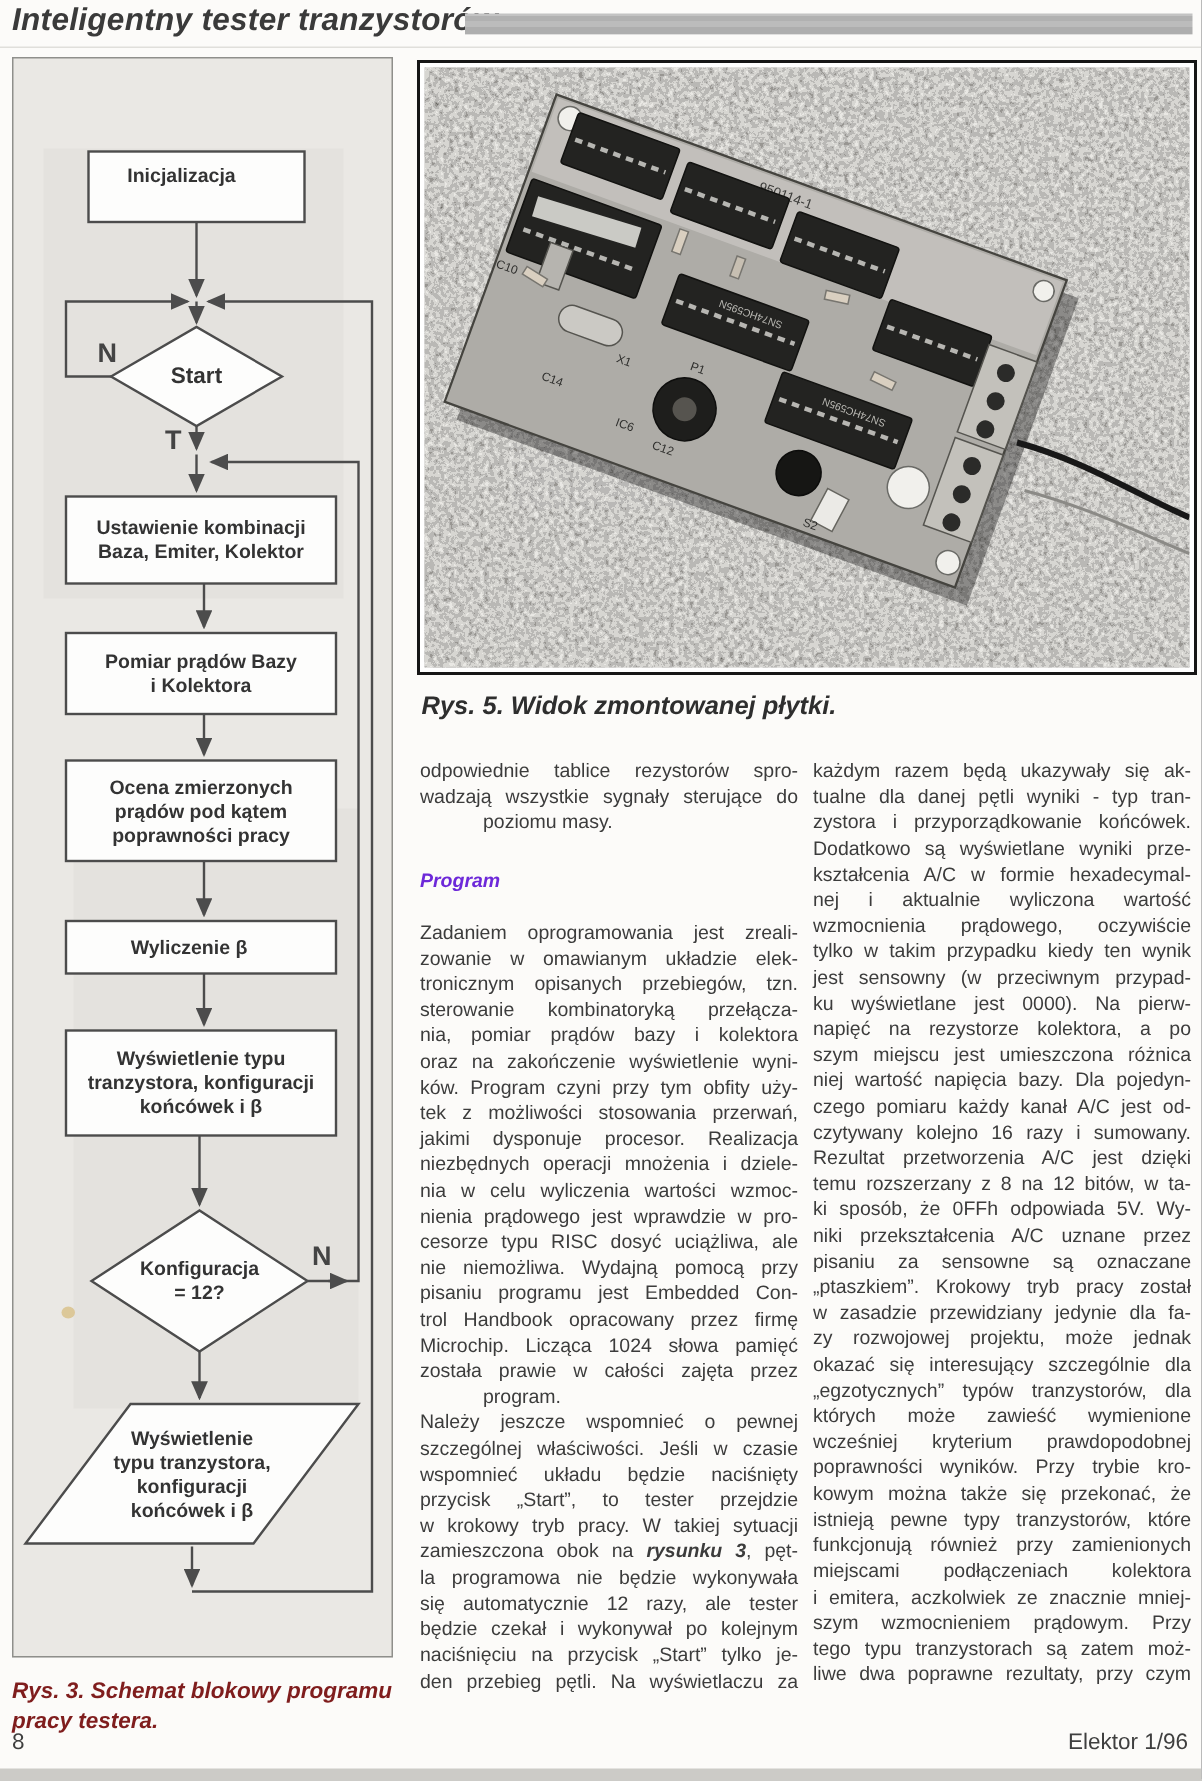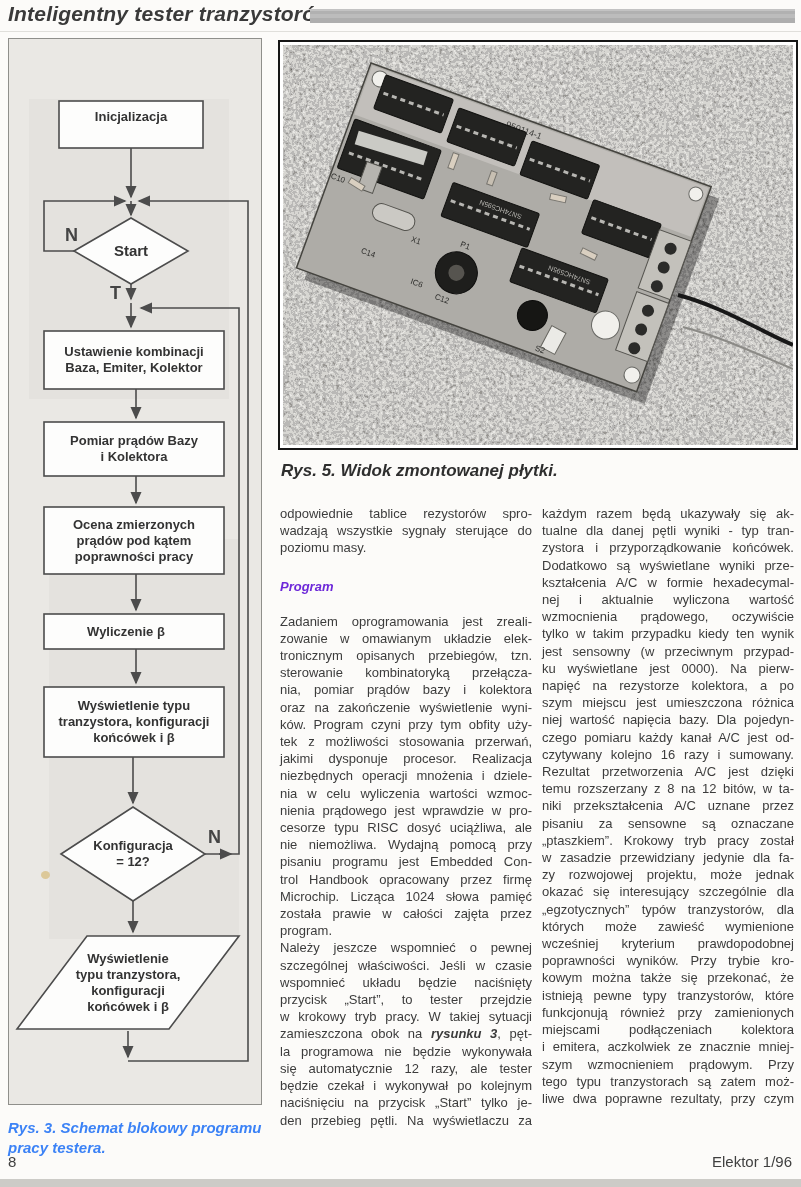--- a/index.html
+++ b/index.html
@@ -33,21 +33,21 @@
     font-weight:bold; color:#333; font-size:13px; line-height:16px;
   }
   .fc-tag {
     position:absolute; font-weight:bold; color:#444; font-size:18px;
   }
   .spot { position:absolute; left:32px; top:832px; width:9px; height:8px;
           background:#d9c28c; border-radius:50%; opacity:.85; }
 
   .fig3-caption {
     position:absolute; left:8px; top:1118px; width:262px;
-    font-size:15px; font-weight:bold; font-style:italic; color:#3b82f6;
+    font-size:15px; font-weight:bold; font-style:italic; color:#7f1d1d;
     line-height:20px; white-space:pre-line;
   }
 
   
   .photo {
     position:absolute; left:278px; top:40px; width:510px; height:400px;
     border:2px solid #161616; background:#fff; padding:3px;
   }
   .fig5-caption {
     position:absolute; left:281px; top:461px;
@@ -57,21 +57,21 @@
   
   .article {
     position:absolute; left:280px; top:505px; width:514px;
     color:#3c3c3c; font-size:13px; line-height:17.2px;
   }
   .col { position:absolute; top:0; width:252px; }
   .col-left { left:0; }
   .col-right { left:262px; }
   .para { margin:0; }
   .tline { text-align:justify; text-align-last:justify; }
-  .para.end .tline:last-child { text-align-last:left; }
+  .para.end .tline:last-child { text-align-last:left;margin-left:42px; }
   b.bi { font-weight:bold; font-style:italic; }
   .section-heading {
     font-weight:bold; font-style:italic; font-size:13px; line-height:20px;
     color:#6d28d9; padding:20px 0 16px;
   }
 
   
   .footer-num { position:absolute; left:8px; top:1153px; font-size:15px; color:#3f3f3f; }
   .footer-issue { position:absolute; right:9px; top:1153px; font-size:15px; color:#3f3f3f; }
   .bottom-strip { position:absolute; left:0; top:1179px; width:801px; height:8px; background:#cccbc7; }
@@ -124,21 +124,21 @@
         <rect x="35" y="292" width="180" height="58"></rect>
         <rect x="35" y="383" width="180" height="54"></rect>
         <rect x="35" y="468" width="180" height="67"></rect>
         <rect x="35" y="575" width="180" height="35"></rect>
         <rect x="35" y="648" width="180" height="70"></rect>
         <polygon points="52,815 124,768 196,815 124,862"></polygon>
         <polygon points="78,897 230,897 160,990 8,990"></polygon>
       </g>
     </svg>
 
-    <div class="fc-label" style="left:50px;top:62px;width:144px;height:32px">Inicjalizacja</div>
+    <div class="fc-label" style="left:40px;top:62px;width:144px;height:32px">Inicjalizacja</div>
     <div class="fc-tag" style="left:56px;top:186px">N</div>
     <div class="fc-label" style="left:65px;top:202px;width:114px;height:20px;font-size:15px">Start</div>
     <div class="fc-tag" style="left:101px;top:244px">T</div>
     <div class="fc-label" style="left:35px;top:292px;width:180px;height:58px">Ustawienie kombinacji
 Baza, Emiter, Kolektor</div>
     <div class="fc-label" style="left:35px;top:383px;width:180px;height:54px">Pomiar prądów Bazy
 i Kolektora</div>
     <div class="fc-label" style="left:35px;top:468px;width:180px;height:67px">Ocena zmierzonych
 prądów pod kątem
 poprawności pracy</div>
@@ -319,20 +319,21 @@
           <div class="tline">tylko w takim przypadku kiedy ten wynik</div>
           <div class="tline">jest sensowny (w przeciwnym przypad-</div>
           <div class="tline">ku wyświetlane jest 0000). Na pierw-</div>
           <div class="tline">napięć na rezystorze kolektora, a po</div>
           <div class="tline">szym miejscu jest umieszczona różnica</div>
           <div class="tline">niej wartość napięcia bazy. Dla pojedyn-</div>
           <div class="tline">czego pomiaru każdy kanał A/C jest od-</div>
           <div class="tline">czytywany kolejno 16 razy i sumowany.</div>
           <div class="tline">Rezultat przetworzenia A/C jest dzięki</div>
           <div class="tline">temu rozszerzany z 8 na 12 bitów, w ta-</div>
+          <div class="tline">ki sposób, że 0FFh odpowiada 5V. Wy-</div>
           <div class="tline">niki przekształcenia A/C uznane przez</div>
           <div class="tline">pisaniu za sensowne są oznaczane</div>
           <div class="tline">„ptaszkiem”. Krokowy tryb pracy został</div>
           <div class="tline">w zasadzie przewidziany jedynie dla fa-</div>
           <div class="tline">zy rozwojowej projektu, może jednak</div>
           <div class="tline">okazać się interesujący szczególnie dla</div>
           <div class="tline">„egzotycznych” typów tranzystorów, dla</div>
           <div class="tline">których może zawieść wymienione</div>
           <div class="tline">wcześniej kryterium prawdopodobnej</div>
           <div class="tline">poprawności wyników. Przy trybie kro-</div>

